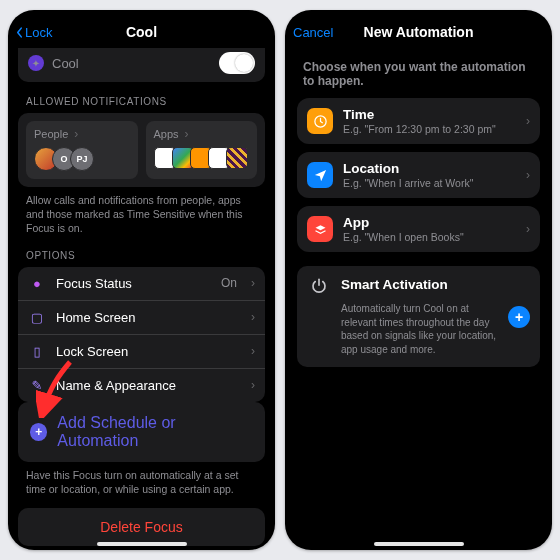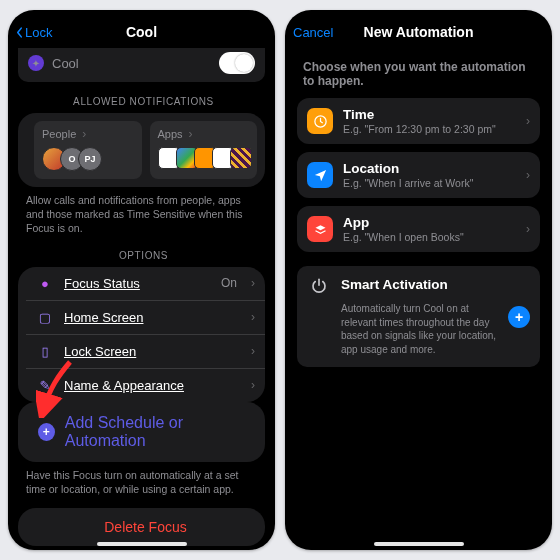--- a/index.html
+++ b/index.html
@@ -34,34 +34,34 @@
   .remnant .l { display:flex; align-items:center; gap:8px; color:var(--text-dim); font-size:13px;}
   .remnant .dot { width:16px; height:16px; border-radius:50%; background:#623bd3; display:flex; align-items:center; justify-content:center; font-size:10px;}
   .toggle { width:36px; height:22px; border-radius:11px; background:#fff; position:relative; }
   .toggle::after { content:""; position:absolute; right:2px; top:2px; width:18px; height:18px; border-radius:50%; background:#fff; box-shadow:0 0 2px rgba(0,0,0,.4);}
   
   .toggle.white { background:#fff; }
   .toggle.white::after{ right:2px; left:auto; }
 
   .section-label {
     color:var(--text-dim); font-size:10px; letter-spacing:.6px;
-    margin:14px 6px 6px 10px; text-transform:uppercase;text-align:center;
+    margin:14px 6px 6px 10px; text-transform:uppercase;
   }
   .foot-note { color:var(--text-dim); font-size:10.5px; line-height:1.35; margin:6px 10px 0 10px; }
 
   .card {
-    background:var(--card); border-radius:18px; margin:0 2px; overflow:hidden;padding-left:8px;
+    background:var(--card); border-radius:10px; margin:0 2px; overflow:hidden;
   }
   .row {
     display:flex; align-items:center; padding:9px 10px; gap:10px; font-size:13px;
     border-top:0.5px solid var(--sep);
   }
   .card .row:first-child { border-top:none; }
   .row .icon { width:18px; display:flex; justify-content:center; }
-  .row .label { flex:1;text-decoration:underline; }
+  .row .label { flex:1; }
   .row .val { color:var(--text-dim); font-size:12px; }
   .chev { color:#636366; font-size:12px; margin-left:4px;}
 
   .twocol { display:flex; gap:8px; padding:8px; }
   .panel { flex:1; background:var(--card-2); border-radius:8px; padding:6px 8px 8px 8px; }
   .panel .hdr { font-size:11px; color:var(--text-dim); display:flex; align-items:center; gap:2px; margin-bottom:6px;}
   .avatars { display:flex; }
   .av { width:24px; height:24px; border-radius:50%; margin-right:-6px; border:1.5px solid var(--card-2);
         display:flex; align-items:center; justify-content:center; font-size:9px; font-weight:600;}
   .apps { display:flex; gap:-4px;}

